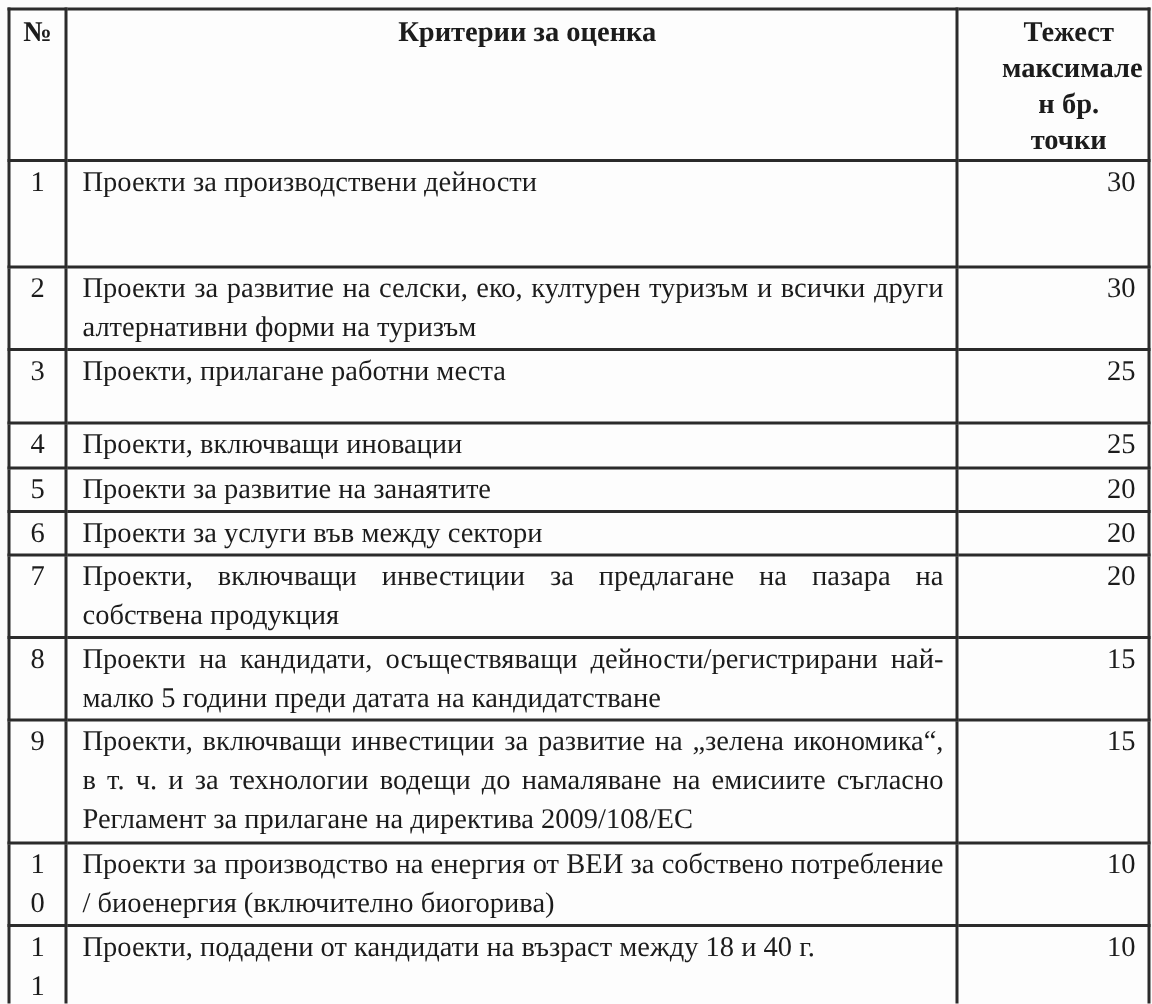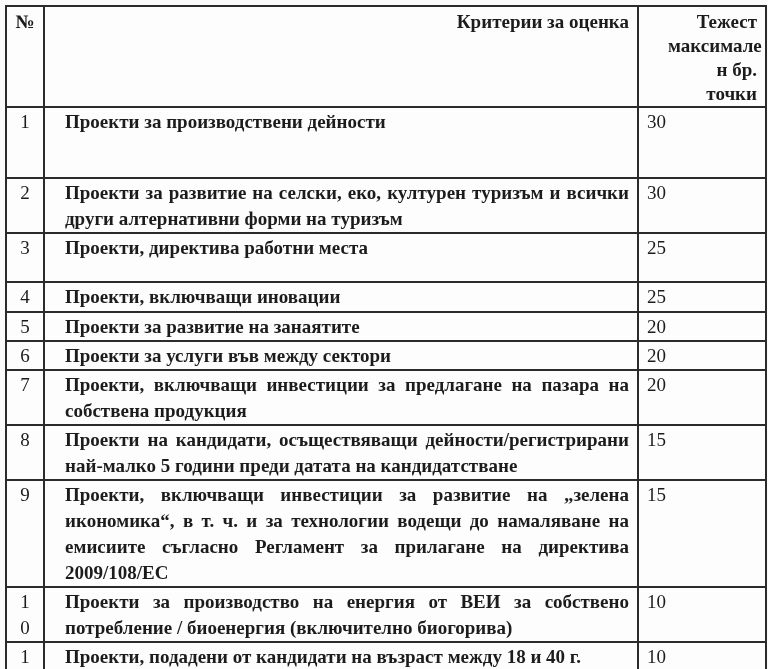--- a/index.html
+++ b/index.html
@@ -26,38 +26,37 @@
     border: 2px solid var(--border-color, #2b2b2b);
     vertical-align: top;
     color: var(--text-color, #1c1c1c);
     font-size: 19px;
     line-height: 26px;
     padding: 1px 8px 0 8px;
     overflow: hidden;
   }
   thead th {
     font-weight: bold;
-    text-align: right;
+    text-align: center;
     line-height: 24px;
     padding-top: 3px;
     padding-left: 29px;
   }
   th.num, td.num {
     text-align: center;
     white-space: pre-line;
     padding-left: 2px;
     padding-right: 2px;
   }
   th.pts { white-space: pre-line; margin-top: 26px; }
   td.crit {
     text-align: justify;
-    padding-left: 20px;
-    font-weight: bold;
+    padding-left: 10px;
   }
-  td.pts { }
+  td.pts { text-align: right; }
   tfoot td {
     font-weight: bold;
     border-top-width: 3px;
   }
   tfoot td.crit { text-align: left; }
 </style>
 </head>
 <body>
 
 <div class="page">
@@ -82,21 +81,21 @@
           <td class="crit">Проекти за производствени дейности</td>
           <td class="pts">30</td>
         </tr>
         <tr style="height: 53px;">
           <td class="num">2</td>
           <td class="crit">Проекти за развитие на селски, еко, културен туризъм и всички други алтернативни форми на туризъм</td>
           <td class="pts">30</td>
         </tr>
         <tr style="height: 49px;">
           <td class="num">3</td>
-          <td class="crit">Проекти, директива работни места</td>
+          <td class="crit">Проекти, прилагане работни места</td>
           <td class="pts">25</td>
         </tr>
         <tr style="height: 30px;">
           <td class="num">4</td>
           <td class="crit">Проекти, включващи иновации</td>
           <td class="pts">25</td>
         </tr>
         <tr style="height: 27px;">
           <td class="num">5</td>
           <td class="crit">Проекти за развитие на занаятите</td>

